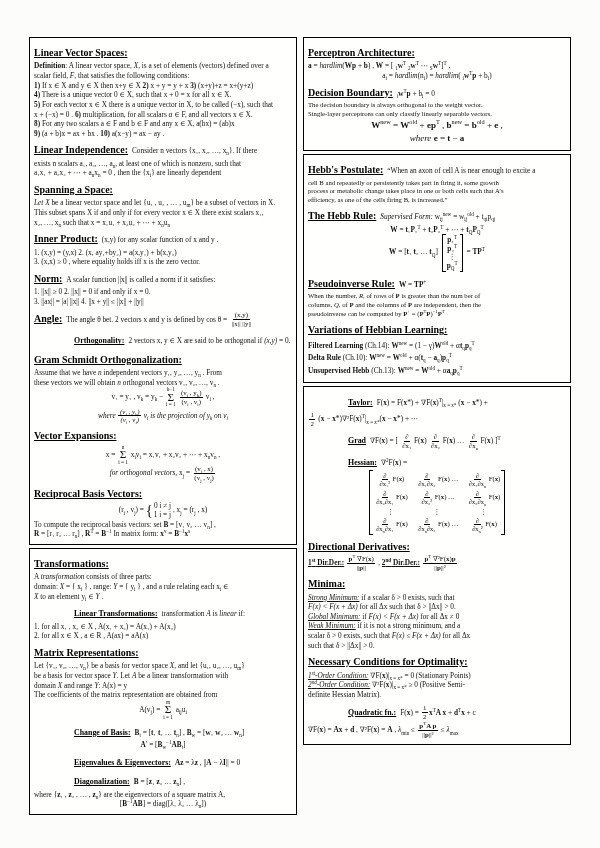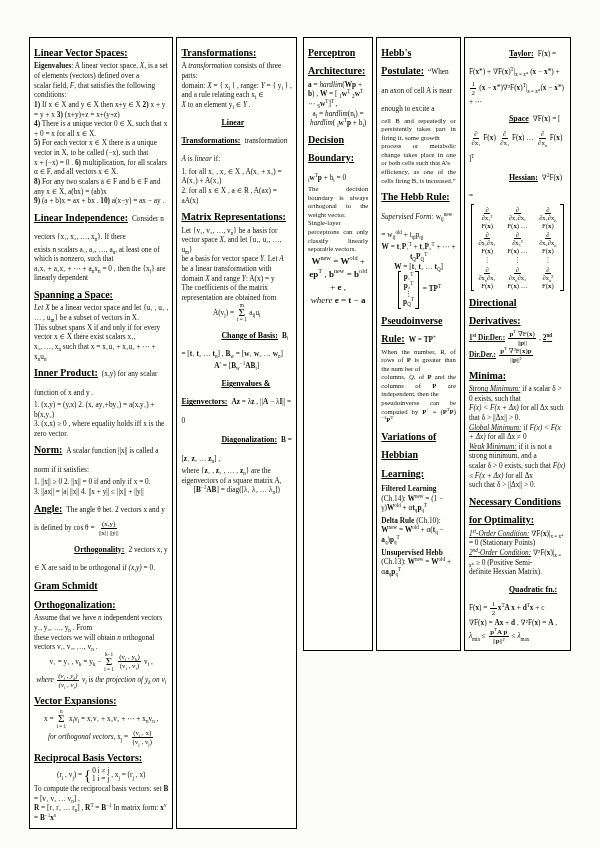--- a/index.html
+++ b/index.html
@@ -1,19 +1,19 @@
 <!DOCTYPE html>
 <html><head>
 <meta charset="utf-8">
 <style>
   html,body{margin:0;padding:0;}
   body{width:600px;height:848px;background:#f6f5f1;font-family:"Liberation Serif","DejaVu Serif",serif;color:#111;}
   .page{position:relative;width:600px;height:848px;background:#fcfcfa;overflow:hidden;}
   .cols{display:flex;gap:6px;padding:37px 27px 0 29px;align-items:flex-start;}
-  .col{width:268px;display:flex;flex-direction:row;gap:3px;}
+  .col{width:268px;display:flex;flex-direction:column;gap:3px;}
   .box{border:1.7px solid #000;background:#fffffe;padding:3px 4px 4px;}
   .section{margin:1px 0;}
   .shead{line-height:1.15;margin-bottom:1px;}
   .stitle{font-weight:bold;text-decoration:underline;color:#000;}
   .stitle.lg{font-size:10px;}
   .stitle.md{font-size:7.9px;padding-left:40px;}
   .lead{font-size:7.3px;}
   .line{font-size:7.3px;line-height:1.32;}
   .line.center{text-align:center;}
   .line.small{font-size:6.7px;line-height:1.28;text-align:justify;}
@@ -41,21 +41,21 @@
 </style>
 </head>
 <body>
 
 <div class="page">
   <div class="cols">
     <div class="col" id="left-col">
         <div class="box">
           <div class="section">
             <div class="shead"><span class="stitle lg">Linear Vector Spaces:</span></div>
-            <div class="line"><b>Eigenvalues</b>:  A linear vector space, <i>X</i>, is a set of elements (vectors) defined over a</div>
+            <div class="line"><b>Definition</b>:  A linear vector space, <i>X</i>, is a set of elements (vectors) defined over a</div>
             <div class="line">scalar field, <i>F</i>, that satisfies the following conditions:</div>
             <div class="line"><b>1)</b> If x ∈ X and y ∈ X then x+y ∈ X    <b>2)</b> x + y = y + x    <b>3)</b> (x+y)+z = x+(y+z)</div>
             <div class="line"><b>4)</b> There is a unique vector 0 ∈ X, such that x + 0 = x for all x ∈ X.</div>
             <div class="line"><b>5)</b> For each vector x ∈ X there is a unique vector in X, to be called (−x), such that</div>
             <div class="line">x + (−x) = 0 .        <b>6)</b> multiplication, for all scalars α ∈ F, and all vectors x ∈ X.</div>
             <div class="line"><b>8)</b> For any two scalars a ∈ F and b ∈ F and any x ∈ X,  a(bx) = (ab)x</div>
             <div class="line"><b>9)</b> (a + b)x = ax + bx .      <b>10)</b> a(x−y) = ax − ay .</div>
           </div>
           <div class="section">
             <div class="shead"><span class="stitle lg">Linear Independence:</span> <span class="lead">Consider n vectors {x₁, x₂, …, x<sub>n</sub>}. If there</span></div>
@@ -218,21 +218,21 @@
         </div>
         <div class="box">
           <div class="section">
             <div class="shead"><span class="stitle md">Taylor:</span> <span class="lead">F(<b>x</b>) = F(<b>x</b>*) + ∇F(<b>x</b>)<sup>T</sup>|<sub>x = x*</sub> (<b>x</b> − <b>x</b>*) +</span></div>
             <div class="line"><span class="frac">
                 <span class="fn">1</span>
                 <span class="fd">2</span>
               </span> (<b>x</b> − <b>x</b>*)∇²F(<b>x</b>)<sup>T</sup>|<sub>x = x*</sub>(<b>x</b> − <b>x</b>*) + ⋯</div>
           </div>
           <div class="section">
-            <div class="shead"><span class="stitle md">Space</span> <span class="lead">∇F(<b>x</b>) = [ <span class="frac">
+            <div class="shead"><span class="stitle md">Grad</span> <span class="lead">∇F(<b>x</b>) = [ <span class="frac">
                   <span class="fn">∂</span>
                   <span class="fd">∂x₁</span>
                 </span>F(<b>x</b>)   <span class="frac">
                   <span class="fn">∂</span>
                   <span class="fd">∂x₂</span>
                 </span>F(<b>x</b>)  … <span class="frac">
                   <span class="fn">∂</span>
                   <span class="fd">∂x<sub>n</sub></span>
                 </span>F(<b>x</b>) ]<sup>T</sup></span></div>
           </div>

